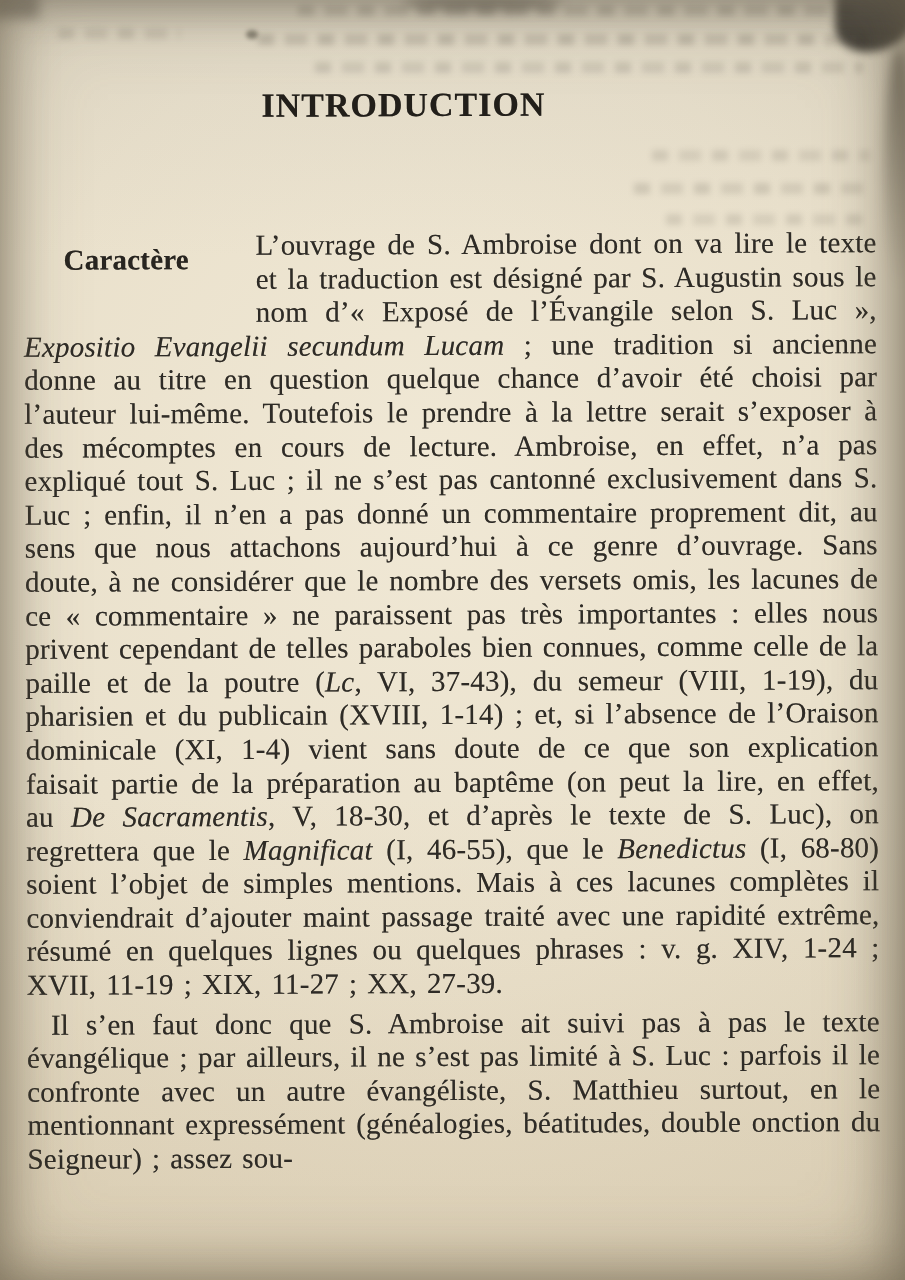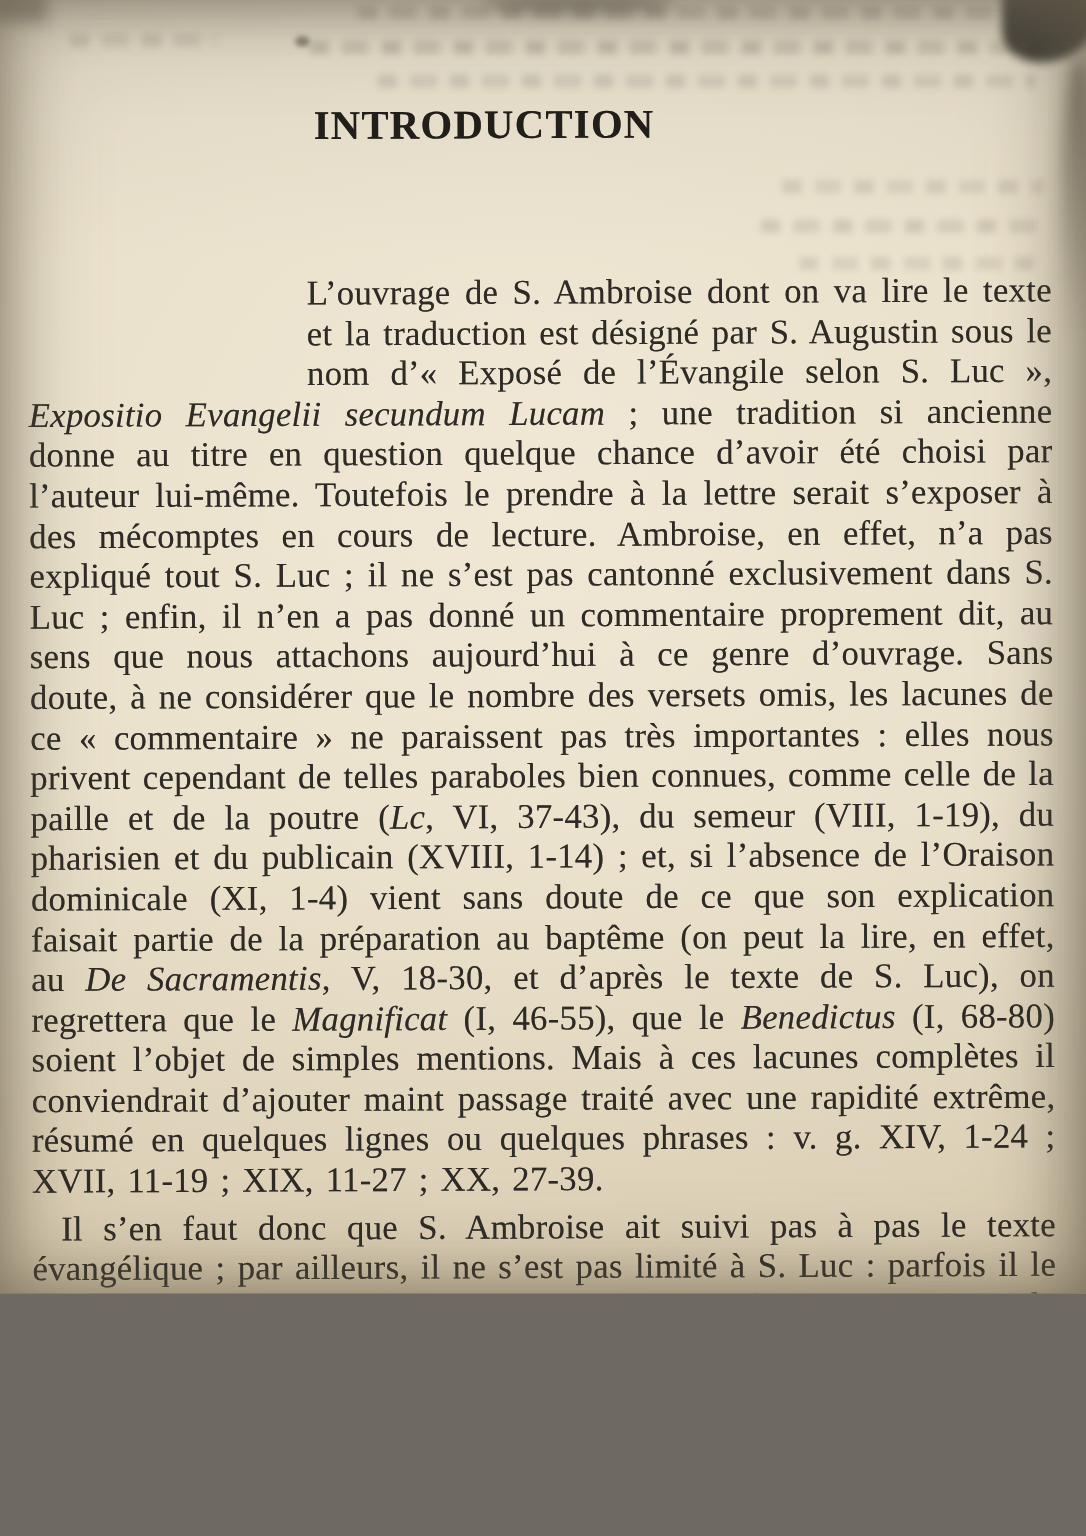--- a/index.html
+++ b/index.html
@@ -1,17 +1,17 @@
 <!DOCTYPE html>
 <html lang="fr"><head>
 <meta charset="utf-8">
 <style>
   html,body{margin:0;padding:0;background:#6e6a62;}
   .photo{
-    position:relative;width:905px;height:1078px;overflow:hidden;
+    position:relative;width:905px;height:1280px;overflow:hidden;
     background:radial-gradient(120% 92% at 48% 38%, #f0e8d5 0%, #eae1cc 40%, #e0d6bf 70%, #ccc1a8 100%);
     font-family:"Liberation Serif","DejaVu Serif",serif;
     color:#2e2b26;
   }
   .tone{position:absolute;inset:0;pointer-events:none;
     background:linear-gradient(180deg, rgba(186,183,174,.22) 0%, rgba(0,0,0,0) 20%, rgba(0,0,0,0) 62%, rgba(186,160,118,.16) 100%);}
   .vignette{position:absolute;inset:0;pointer-events:none;
     box-shadow:
       inset 0 0 90px rgba(105,95,75,.32),
       inset 26px 0 50px -20px rgba(110,100,80,.40),
@@ -80,20 +80,21 @@
   <div class="dot1"></div>
   <div class="blob-tr"></div>
   <div class="streak-r"></div>
 
   <div class="content">
     <h1 class="title">INTRODUCTION</h1>
 
     <div class="bodytext">
       <p class="para para1">
         <span class="sidenote">
+          <span style="display:block">Caractère</span>
         </span>
         <span class="paratext"><span>L’ouvrage de S. Ambroise dont on va lire le texte et la traduction est désigné par S. Augustin sous le nom d’« Exposé de l’Évangile selon S. Luc », </span><span class="it">Expositio Evangelii secundum Lucam</span><span> ; une tradition si ancienne donne au titre en question quelque chance d’avoir été choisi par l’auteur lui-même. Toutefois le prendre à la lettre serait s’exposer à des mécomptes en cours de lecture. Ambroise, en effet, n’a pas expliqué tout S. Luc ; il ne s’est pas cantonné exclusivement dans S. Luc ; enfin, il n’en a pas donné un commentaire proprement dit, au sens que nous attachons aujourd’hui à ce genre d’ouvrage. Sans doute, à ne considérer que le nombre des versets omis, les lacunes de ce « commentaire » ne paraissent pas très importantes : elles nous privent cependant de telles paraboles bien connues, comme celle de la paille et de la poutre (</span><span class="it">Lc</span><span>, VI, 37-43), du semeur (VIII, 1-19), du pharisien et du publicain (XVIII, 1-14) ; et, si l’absence de l’Oraison dominicale (XI, 1-4) vient sans doute de ce que son explication faisait partie de la préparation au baptême (on peut la lire, en effet, au </span><span class="it">De Sacramentis</span><span>, V, 18-30, et d’après le texte de S. Luc), on regrettera que le </span><span class="it">Magnificat</span><span> (I, 46-55), que le </span><span class="it">Benedictus</span><span> (I, 68-80) soient l’objet de simples mentions. Mais à ces lacunes complètes il conviendrait d’ajouter maint passage traité avec une rapidité extrême, résumé en quelques lignes ou quelques phrases : v. g. XIV, 1-24 ; XVII, 11-19 ; XIX, 11-27 ; XX, 27-39.</span></span>
       </p>
       <p class="para para2">
         <span class="paratext"><span>Il s’en faut donc que S. Ambroise ait suivi pas à pas le texte évangélique ; par ailleurs, il ne s’est pas limité à S. Luc : parfois il le confronte avec un autre évangéliste, S. Matthieu surtout, en le mentionnant expressément (généalogies, béatitudes, double onction du Seigneur) ; assez sou-</span></span>
       </p>
     </div>
   </div>
 
   <div class="vignette"></div>

